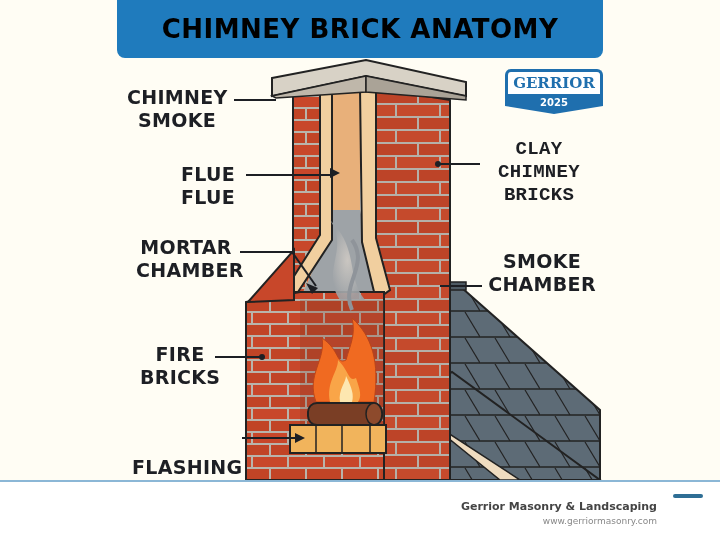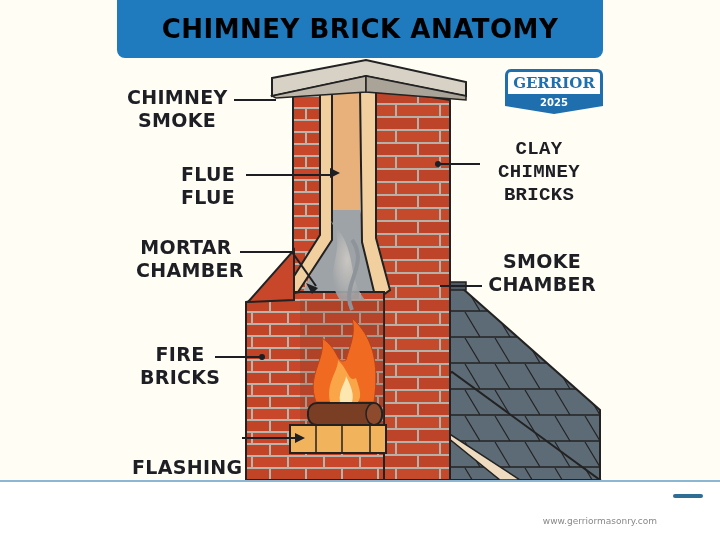--- a/index.html
+++ b/index.html
@@ -149,15 +149,16 @@
   <div class="leader" style="left:440px;top:163px;width:40px;"></div>
 
   <div class="label c" style="left:486px;top:250px;width:112px;">
     <div>SMOKE</div>
     <div>CHAMBER</div>
   </div>
   <div class="leader" style="left:440px;top:285px;width:42px;"></div>
 </div>
 
 <div class="footer">
+  <div class="footer-name">Gerrior Masonry &amp; Landscaping</div>
   <div class="footer-url">www.gerriormasonry.com</div>
   <div class="footer-logo"></div>
 </div>
 
 </body></html>

